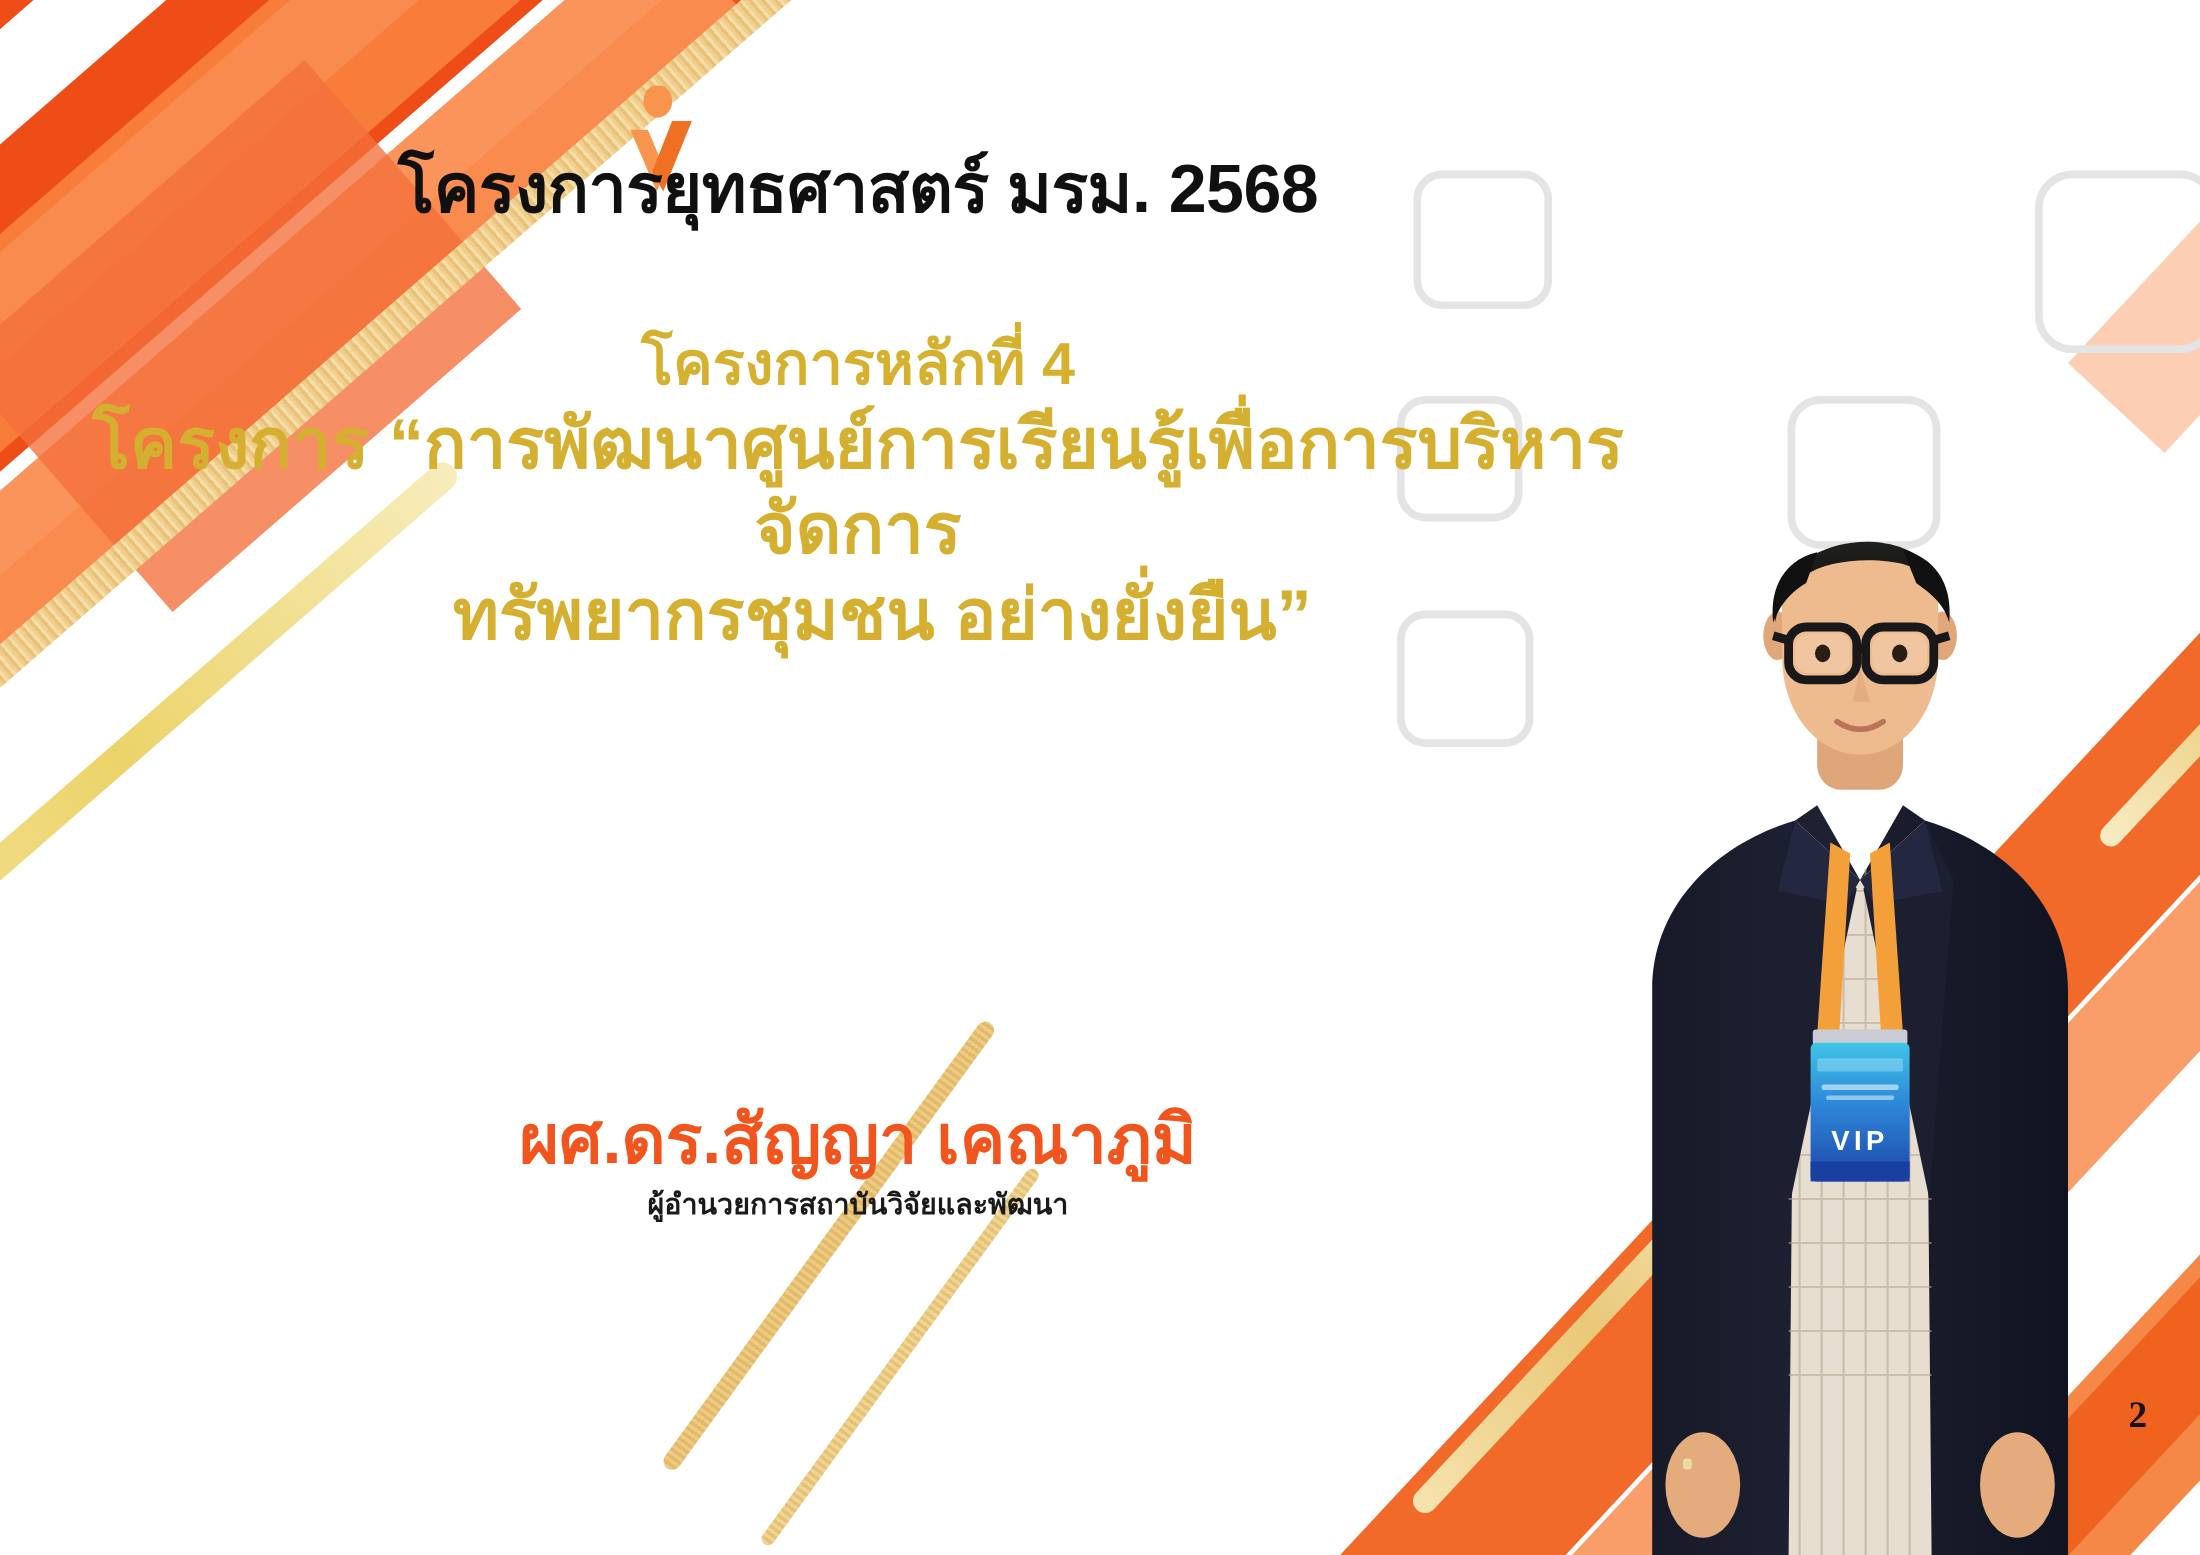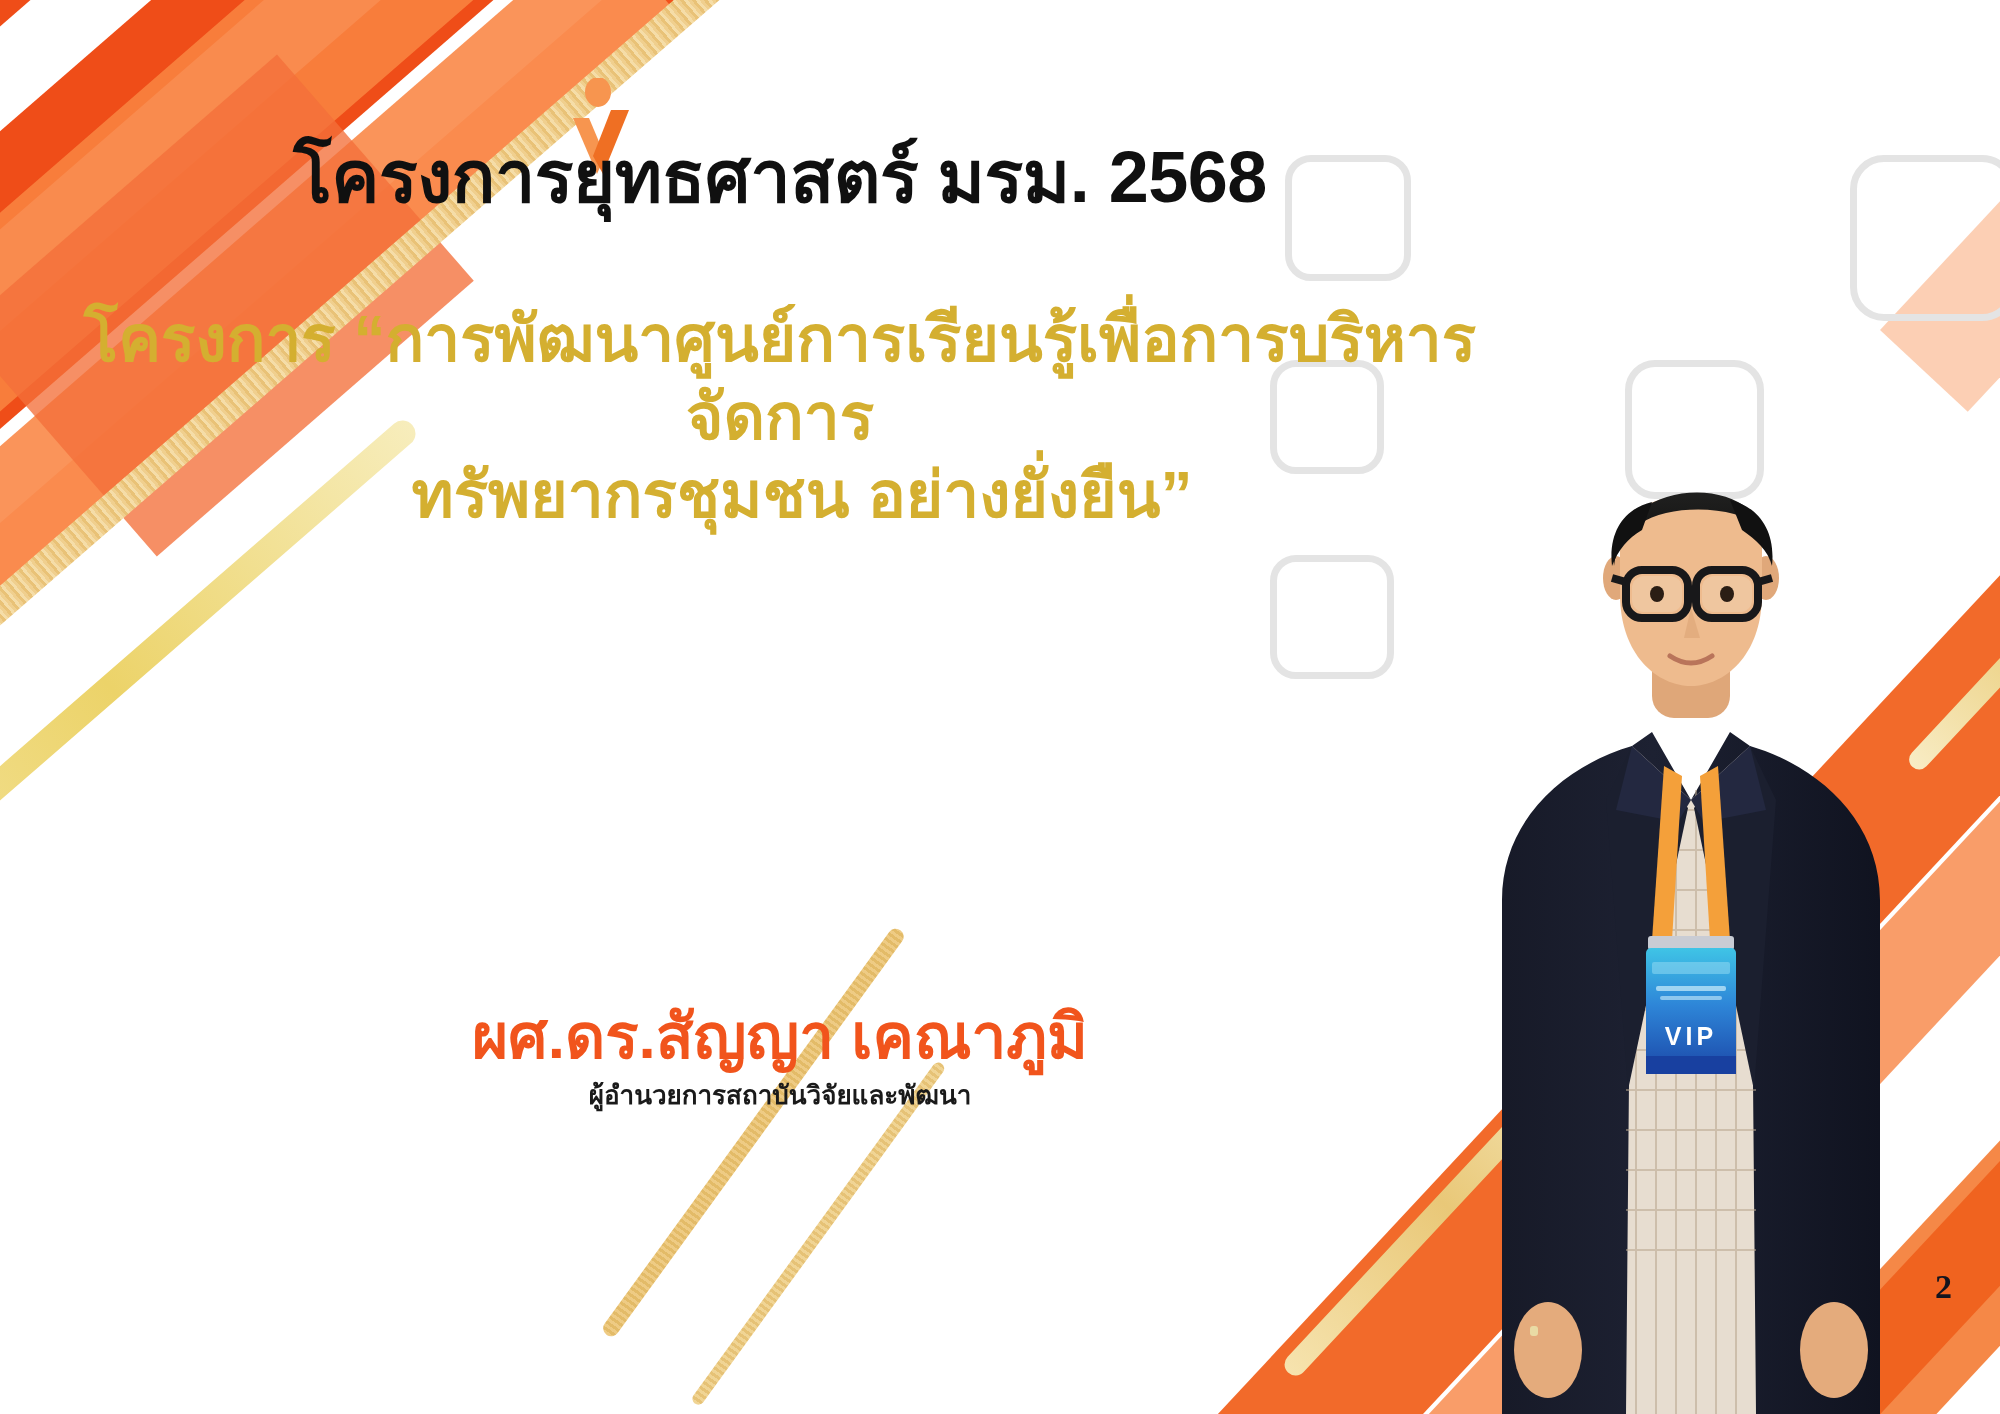--- a/index.html
+++ b/index.html
@@ -89,21 +89,21 @@
 
   
   .title-block {
     position: absolute;
     left: 0; top: 140px;
     width: 1560px;
     text-align: center;
   }
   .main-title {
     margin: 0;
-    font-size: 72px;
+    font-size: 62px;
     font-weight: 700;
     color: #101010;
     letter-spacing: -0.5px;
     line-height: 1.05;
     white-space: nowrap;
   }
 
   .sub-block {
     position: absolute;
     left: 0; top: 300px;
@@ -213,20 +213,21 @@
       <path d="M20 40 L36 40 L52 78 L44 96 Z" fill="#f7954f"></path>
       <path d="M58 32 L76 32 L50 96 L40 78 Z" fill="#ef6f23"></path>
     </svg>
   </div>
 
   <div class="title-block">
     <h1 class="main-title">โครงการยุทธศาสตร์ มรม. 2568</h1>
   </div>
 
   <div class="sub-block">
+    <p class="sub-heading">โครงการหลักที่ 4</p>
     <div class="sub-lines-wrap">
       <p class="sub-line">โครงการ “การพัฒนาศูนย์การเรียนรู้เพื่อการบริหารจัดการ</p>
       <p class="sub-line left-align">ทรัพยากรชุมชน อย่างยั่งยืน”</p>
     </div>
   </div>
 
   <div class="presenter-block">
     <p class="presenter-name">ผศ.ดร.สัญญา เคณาภูมิ</p>
     <p class="presenter-role">ผู้อำนวยการสถาบันวิจัยและพัฒนา</p>
   </div>

